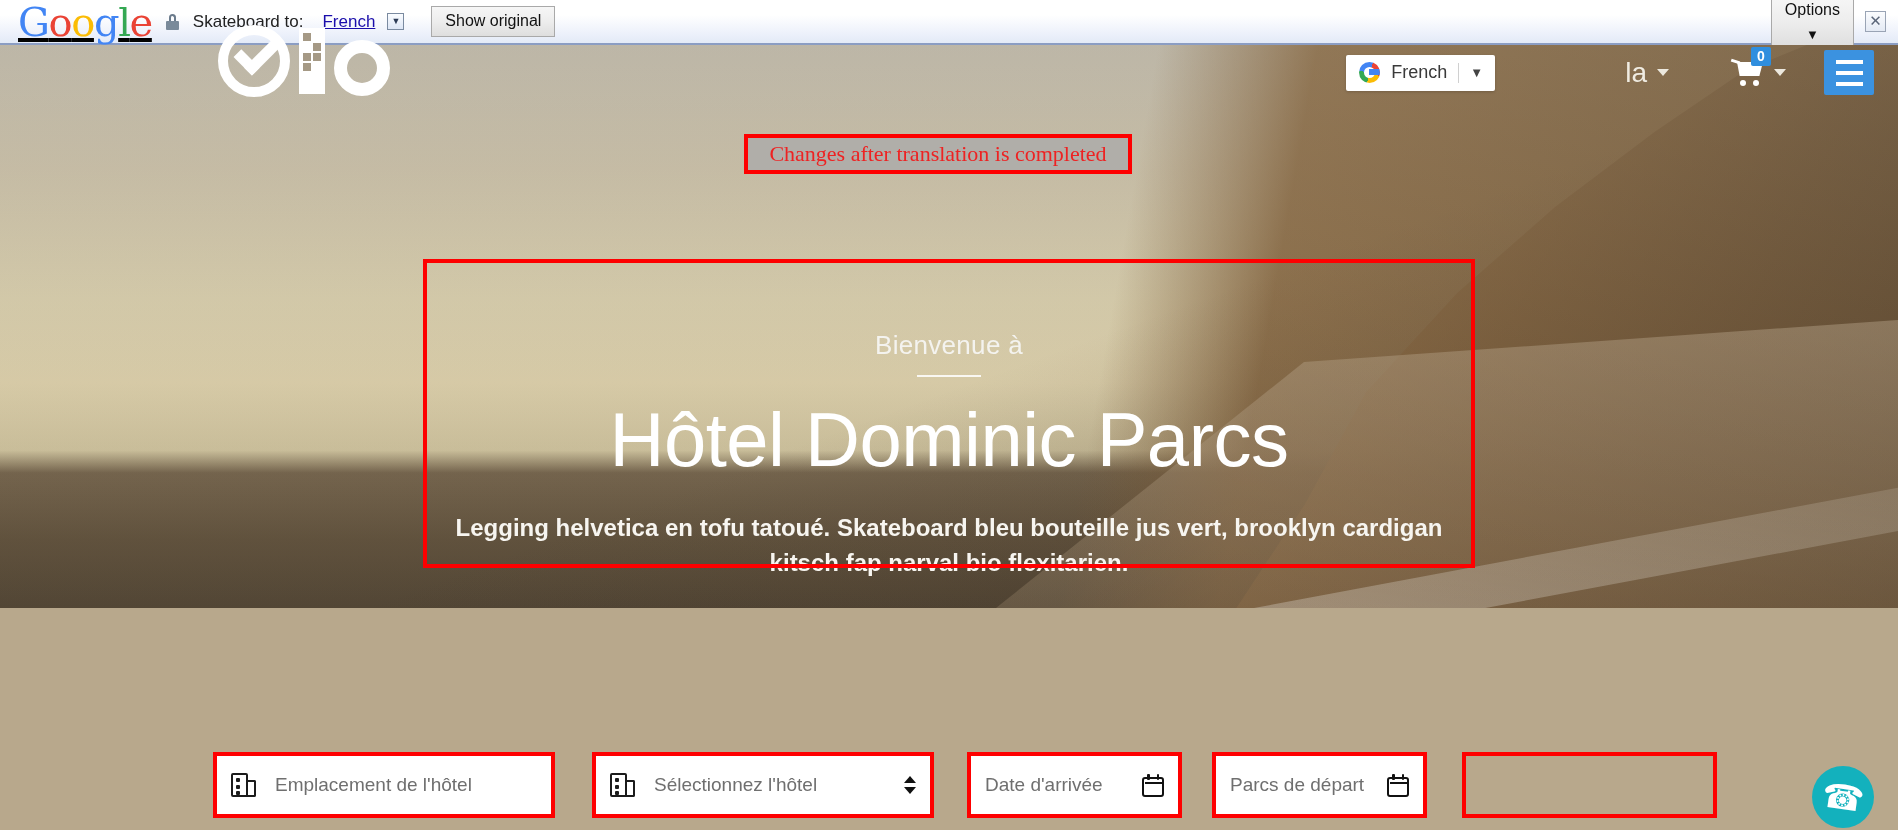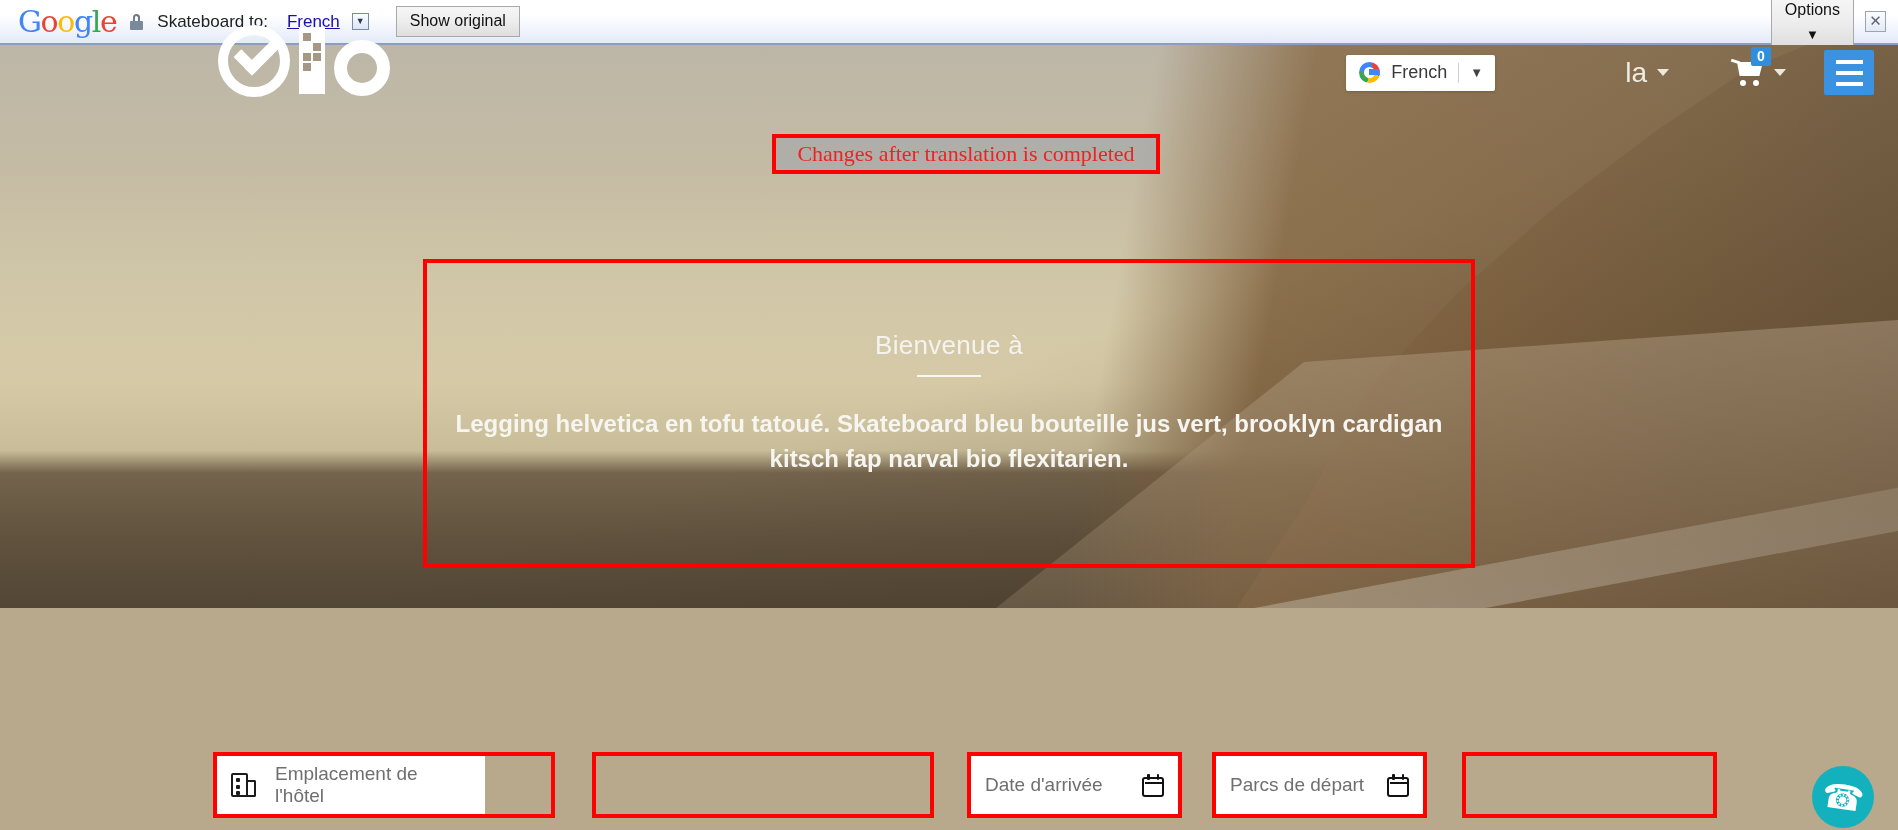--- a/index.html
+++ b/index.html
@@ -12,21 +12,21 @@
 
   
   #gt-bar {
     position: absolute; top: 0; left: 0;
     width: 1898px; height: 45px;
     background: linear-gradient(to bottom, #ffffff 0%, #ffffff 35%, #eef2fb 75%, #e3eaf7 100%);
     border-bottom: 2px solid #8b9dc3;
     display: flex; align-items: center;
   }
   #gt-left { display: flex; align-items: center; padding-left: 18px; gap: 11px; }
-  .g-logo { font-size: 30px; letter-spacing: -1.4px; font-family: "DejaVu Serif", serif; line-height: 1; }
+  .g-logo { font-size: 40px; letter-spacing: -1.4px; font-family: "DejaVu Serif", serif; line-height: 1; text-decoration: underline; }
   .g-logo span { font-weight: normal; }
   .gl-b { color: #4285f4; } .gl-r { color: #ea4335; } .gl-y { color: #fbbc05; } .gl-g { color: #34a853; }
   .lock-icon { width: 13px; height: 16px; position: relative; margin: 0 3px; }
   .lock-icon .shackle {
     position: absolute; top: 0; left: 3px; width: 7px; height: 8px;
     border: 2px solid #6b7b8c; border-bottom: none;
     border-radius: 4px 4px 0 0;
   }
   .lock-icon .body {
     position: absolute; bottom: 0; left: 0; width: 13px; height: 9px;
@@ -188,21 +188,21 @@
     display:flex; flex-direction:column; justify-content:center; align-items:center; gap:7px;
     cursor:pointer; border-radius: 2px;
   }
   #menu-btn span { display:block; width: 27px; height: 4px; background:#fff; }
 
   
   .annot-box {
     position: absolute; border: 4px solid #fe0000; z-index: 20; pointer-events: none;
   }
   #annot-note {
-    position: absolute; left: 772px; top: 134px; width: 388px; height: 40px;
+    position: absolute; left: 744px; top: 134px; width: 388px; height: 40px;
     border: 4px solid #fe0000; background: rgba(170,170,170,.78);
     color: #e22; font-family: "Liberation Serif", serif; font-size: 22px;
     display:flex; align-items:center; justify-content:center; z-index: 22;
   }
   #annot-hero { left: 423px; top: 259px; width: 1052px; height: 309px; }
   #annot-f1  { left: 213px; top: 752px; width: 342px; height: 66px; }
   #annot-f2  { left: 592px; top: 752px; width: 342px; height: 66px; }
   #annot-f3  { left: 967px; top: 752px; width: 215px; height: 66px; }
   #annot-f4  { left: 1212px; top: 752px; width: 215px; height: 66px; }
   #annot-f5  { left: 1462px; top: 752px; width: 255px; height: 66px; }
@@ -224,21 +224,21 @@
 
   
   #search-form {
     position: absolute; left: 0; top: 752px; width: 1898px; height: 70px; z-index: 12;
   }
   .field {
     position: absolute; top: 0; height: 66px; background: #fff;
     display: flex; align-items: center; padding: 0 18px; gap: 18px;
     border-radius: 1px;
   }
-  #field-location { left: 213px; width: 272px; }
+  #field-location { left: 213px; width: 342px; }
   #field-hotel    { left: 592px; width: 342px; }
   #field-arrival  { left: 967px; width: 215px; }
   #field-depart   { left: 1212px; width: 215px; }
   .field-text { font-size: 19px; color: #6f6f6f; font-weight: 300; }
   .bld-icon { width: 26px; height: 26px; position: relative; flex: 0 0 auto; }
   .bld-icon .b1 {
     position:absolute; left:0; top:1px; width:17px; height:24px;
     border: 2.5px solid #1b1b1b; border-radius: 2px;
   }
   .bld-icon .b2 {
@@ -312,20 +312,21 @@
     <div class="cliff"></div>
     <div class="terrace-wall"></div>
     <div class="terrace-floor"></div>
   </div>
   <div id="hero-wash"></div>
   <div id="hero-dark-band"></div>
 
   <div id="hero-content">
     <div id="hero-welcome">Bienvenue à</div>
     <div id="hero-rule"></div>
+    <h1 id="hero-title">Hôtel Dominic Parcs</h1>
     <p id="hero-sub">Legging helvetica en tofu tatoué. Skateboard bleu bouteille jus vert, brooklyn cardigan kitsch fap narval bio flexitarien.</p>
   </div>
 </div>
 
 <div id="site-header">
   <div id="logo">
     <div class="logo-circle">
       <div class="logo-check"></div>
     </div>
     <div class="logo-bar">
@@ -375,20 +376,34 @@
     <span class="bld-icon">
       <span class="b2"></span>
         <span class="b1"></span>
         <i></i>
         <i></i>
         <i></i>
     </span>
     <span class="field-text">Emplacement de l'hôtel</span>
   </div>
 
+  <div class="field" id="field-hotel">
+    <span class="bld-icon">
+      <span class="b2"></span>
+        <span class="b1"></span>
+        <i></i>
+        <i></i>
+        <i></i>
+    </span>
+    <span class="field-text">Sélectionnez l'hôtel</span>
+    <span class="sel-arrows">
+      <span class="up"></span>
+        <span class="dn"></span>
+    </span>
+  </div>
 
   <div class="field" id="field-arrival">
     <span class="field-text">Date d'arrivée</span>
     <span class="cal-icon">
       <span class="frame"></span>
         <span class="bar"></span>
         <span class="t1"></span>
         <span class="t2"></span>
     </span>
   </div>

